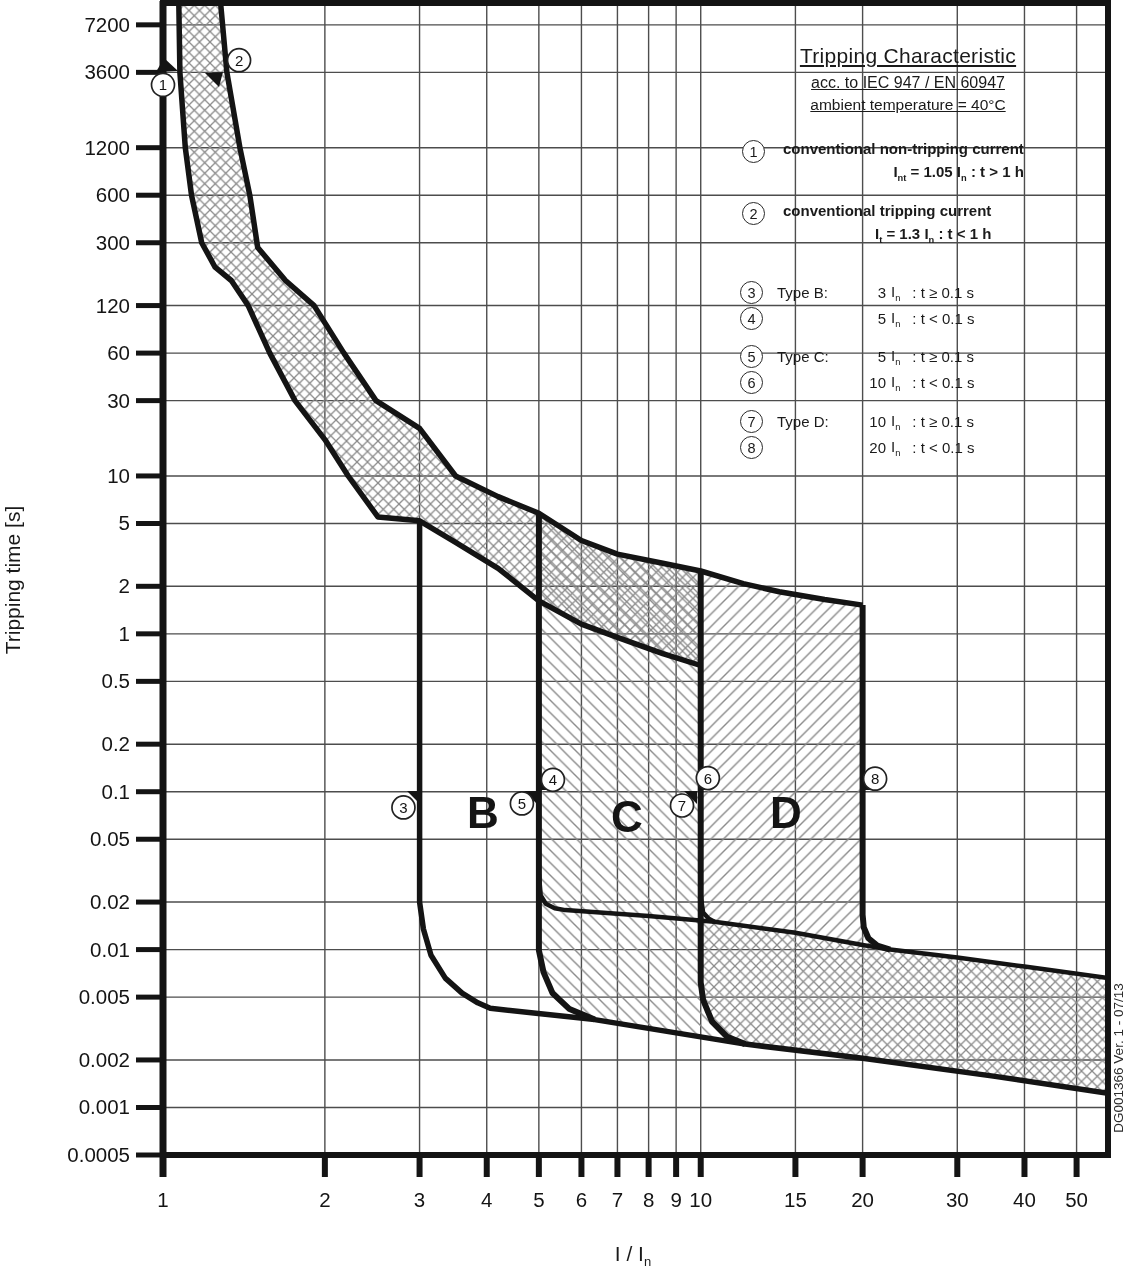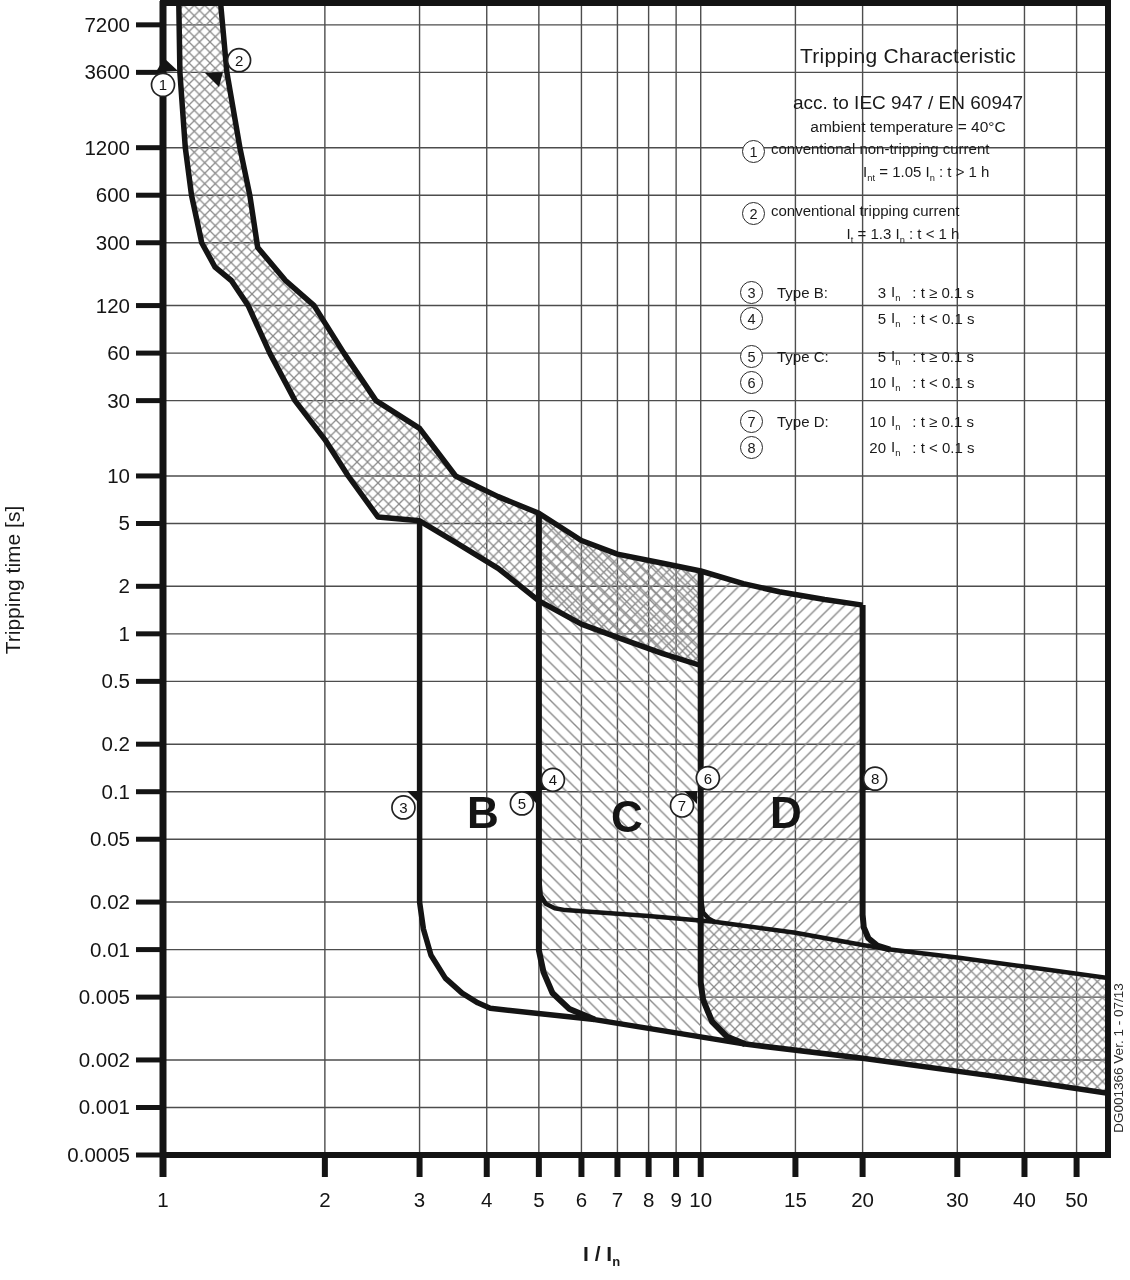--- a/index.html
+++ b/index.html
@@ -1,38 +1,38 @@
 <!DOCTYPE html>
 <html><head>
 <meta charset="utf-8">
 <style>
   html,body{margin:0;padding:0;background:#fff;}
   #stage{position:relative;width:1130px;height:1280px;background:#fdba74;overflow:hidden;
          font-family:"Liberation Sans", sans-serif;color:#1a1a1a;}
   svg{position:absolute;left:0;top:0;}
   .overlay{position:absolute;}
-  .title-block{left:758px;top:44px;width:300px;text-align:center;}
+  .title-block{left:758px;top:44px;width:300px;text-align:center;text-decoration:underline;}
   .title-main{font-size:21px;letter-spacing:.3px;}
-  .title-sub{font-size:19px;margin-top:24px;}
+  .title-sub{font-size:16px;margin-top:6px;}
   .title-sub2{font-size:15.5px;margin-top:4px;}
   .lc{box-sizing:border-box;width:23px;height:23px;border:1.6px solid #2a2a2a;border-radius:50%;
       display:inline-flex;align-items:center;justify-content:center;font-size:14.5px;background:#fff;flex:0 0 23px;}
   .lrow{position:absolute;display:flex;align-items:flex-start;font-size:15px;}
-  .lrow .txtcol{margin-left:6px;}
+  .lrow .txtcol{margin-left:18px;font-weight:bold;}
   .ldesc{font-size:15px;}
   .lformula{font-size:15px;margin-top:6px;text-align:right;}
   sub{font-size:.62em;}
   .trow{position:absolute;display:flex;align-items:center;font-size:15px;}
   .trow .type{width:83px;margin-left:14px;}
   .trow .qty{width:26px;text-align:right;}
   .trow .cur{margin-left:5px;}
   .trow .cond{margin-left:12px;}
   .y-axis-title{left:-96px;top:567px;width:220px;height:26px;text-align:center;font-size:21px;
       transform:rotate(-90deg);}
-  .x-axis-title{left:583px;top:1242px;width:100px;font-size:21px;font-weight:bold;}
+  .x-axis-title{left:583px;top:1242px;width:100px;text-align:center;font-size:21px;}
   .side-note{left:1010px;top:1049px;width:220px;height:18px;font-size:13.5px;color:#2b2b2b;
       text-align:center;transform:rotate(-90deg);white-space:nowrap;}
 </style>
 </head>
 <body>
 
 <div id="stage">
 
   <svg id="chart-svg" width="1130" height="1280" viewBox="0 0 1130 1280">
       <defs>

